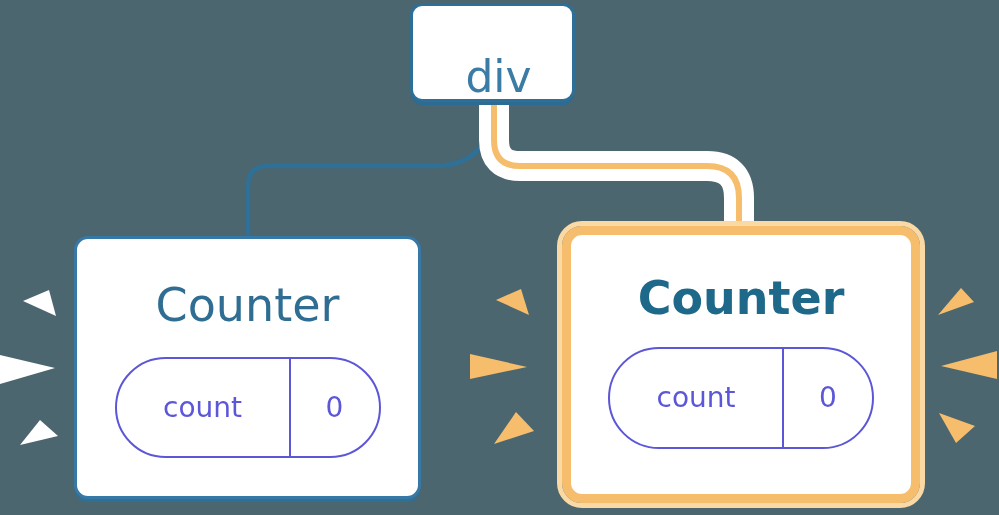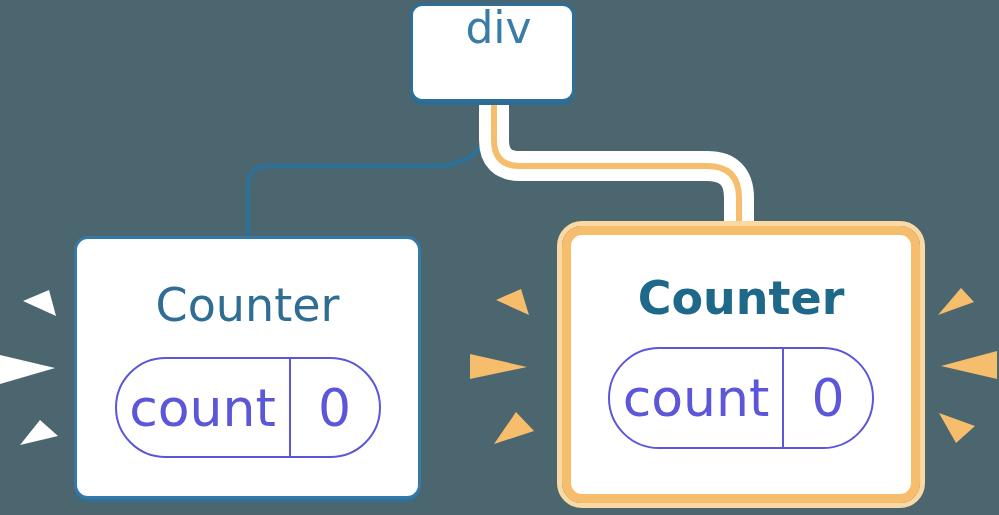--- a/index.html
+++ b/index.html
@@ -29,21 +29,21 @@
   .node{
     position:absolute;z-index:2;
     background:var(--card-bg);
     display:flex;flex-direction:column;align-items:center;
   }
   .root-node{
     left:410px;top:3px;width:165px;height:99px;
     border:3px solid var(--node-border);
     border-radius:12px;
     box-shadow:0 4px 0 -1px #2B6B94;
-    justify-content:flex-start;
+    justify-content:flex-end;
     padding-left:12px;
   }
   .root-node .label{
     font-size:44px;color:var(--node-text);line-height:1;
   }
   .card-left{
     left:74px;top:236px;width:347px;height:263px;
     border:3px solid var(--card-border);
     border-radius:14px;
     box-shadow:0 4px 0 -1px #2E7097;
@@ -70,21 +70,21 @@
   }
   .card-left .pill{margin-top:27px;}
   .card-right .pill{margin-top:24px;height:102px;}
   .pill-key{
     width:174px;border-right:2px solid var(--indigo);
     display:flex;align-items:center;justify-content:center;
   }
   .pill-value{
     flex:1;display:flex;align-items:center;justify-content:center;
   }
-  .pill-text{font-size:52px;color:var(--indigo);line-height:1;}
+  .pill-text{font-size:28px;color:var(--indigo);line-height:1;}
 
   .burst-white{fill:#FFFFFF;}
   .burst-orange{fill:var(--orange);}
 </style>
 </head>
 <body>
 
 <div class="stage">
 
   <svg class="wires" width="999" height="515" viewBox="0 0 999 515">

